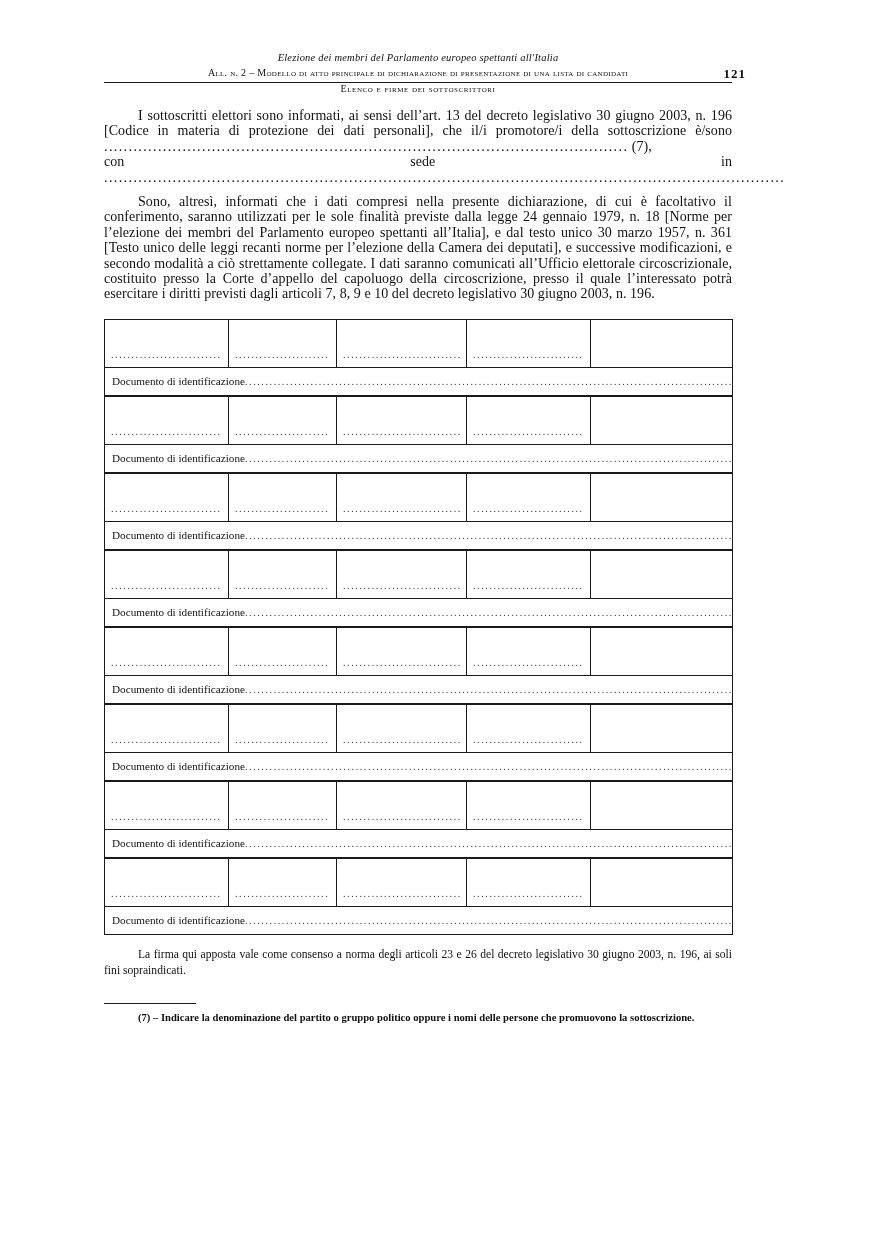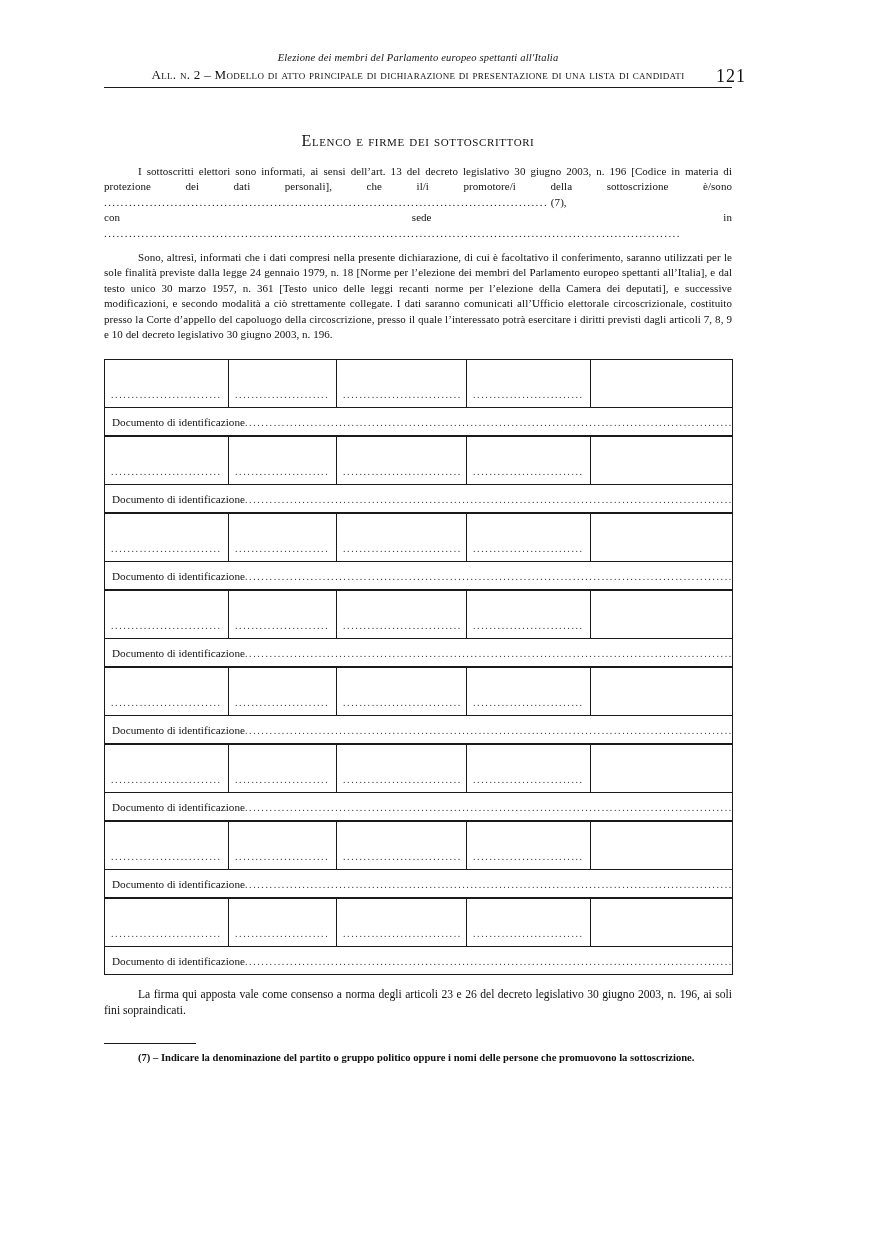--- a/index.html
+++ b/index.html
@@ -34,52 +34,52 @@
     position: relative;
     text-align: center;
   }
   .runhead-title {
     font-style: italic;
     font-size: 10.5px;
     letter-spacing: 0.2px;
     margin-bottom: 4px;
   }
   .runhead-sub {
-    font-size: 13px;
+    font-size: 10px;
     font-variant: small-caps;
     letter-spacing: 0.3px;
     padding-bottom: 3px;
   }
   .runhead-rule {
     border-bottom: 1px solid #1a1a1a;
     margin-top: 1px;
     width: 100%;
   }
   .page-number {
     position: absolute;
     right: -14px;
     top: 14px;
-    font-size: 18px;
+    font-size: 13px;
     font-variant: small-caps;
     letter-spacing: 1px;
+    font-weight: bold;
   }
 
   
   .section-title {
     text-align: center;
     font-variant: small-caps;
-    font-size: 16px;
+    font-size: 10px;
     letter-spacing: 0.6px;
-    margin-top: 44px;
     margin-bottom: 14px;
   }
 
   
   p.body {
-    font-size: 11px;
+    font-size: 14px;
     line-height: 15.4px;
     text-align: justify;
     margin: 0 0 9px 0;
     letter-spacing: 0.05px;
   }
   p.body .indent { display: inline-block; width: 34px; }
   .dots { letter-spacing: 1.4px; }
 
   
   .sig-table {

